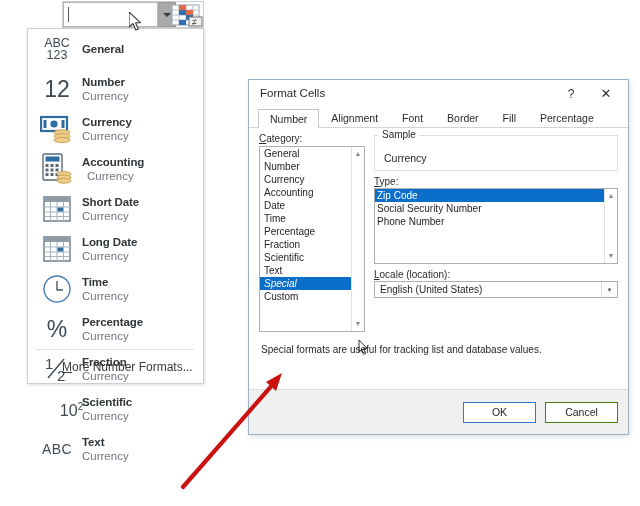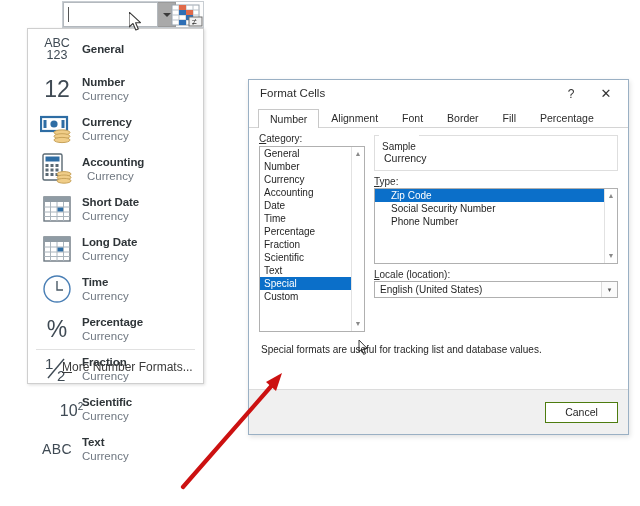--- a/index.html
+++ b/index.html
@@ -293,20 +293,21 @@
     height: 13px;
     line-height: 13px;
     padding-left: 4px;
     font-size: 10px;
     color: #1f1f1f;
     white-space: nowrap;
   }
   .cat-item.selected {
     background: #0b6fc9;
     color: #ffffff;
+    font-style: italic;
   }
   .vscroll {
     position: absolute;
     right: 0;
     top: 0;
     bottom: 0;
     width: 12px;
     background: #ffffff;
     border-left: 1px solid #e2e2e2;
   }
@@ -331,21 +332,21 @@
     right: 10px;
     height: 36px;
     border: 1px solid #dedede;
     box-sizing: border-box;
   }
   #sample-legend {
     position: absolute;
     left: 130px;
     top: 1px;
     background: #ffffff;
-    padding: 12px 3px;
+    padding: 0 3px;
     font-size: 10px;
     color: #2b2b2b;
   }
   #sample-value {
     position: absolute;
     left: 135px;
     top: 24px;
     font-size: 10.5px;
     color: #1f1f1f;
   }
@@ -358,21 +359,21 @@
     right: 10px;
     height: 76px;
     background: #ffffff;
     border: 1px solid #b0b0b0;
     box-sizing: border-box;
     overflow: hidden;
   }
   .type-item {
     height: 13px;
     line-height: 13px;
-    padding-left: 16px;
+    padding-left: 2px;
     font-size: 10px;
     color: #1f1f1f;
     white-space: nowrap;
   }
   .type-item.selected {
     background: #0b6fc9;
     color: #ffffff;
   }
 
   #locale-label { left: 125px; top: 141px; }
@@ -733,20 +734,21 @@
 
     <div id="locale-select">
       <div id="locale-value">English (United States)</div>
       <div id="locale-arrow">▾</div>
     </div>
 
     <div id="description-text">Special formats are useful for tracking list and database values.</div>
   </div>
 
   <div id="dialog-footer">
+    <div class="dlg-btn" id="ok-button">OK</div>
     <div class="dlg-btn" id="cancel-button">Cancel</div>
   </div>
 </div>
 
 <svg id="annotation-arrow" viewBox="0 0 130 135">
   <line x1="13" y1="122" x2="104" y2="18" stroke="#cc1111" stroke-width="4.2" stroke-linecap="round"></line>
   <polygon points="112,8 96,17 106,26" fill="#cc1111"></polygon>
 </svg>
 
 </body></html>

